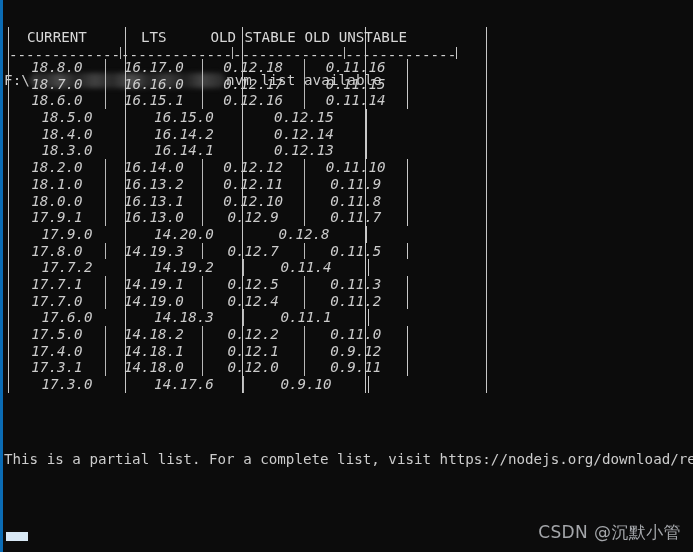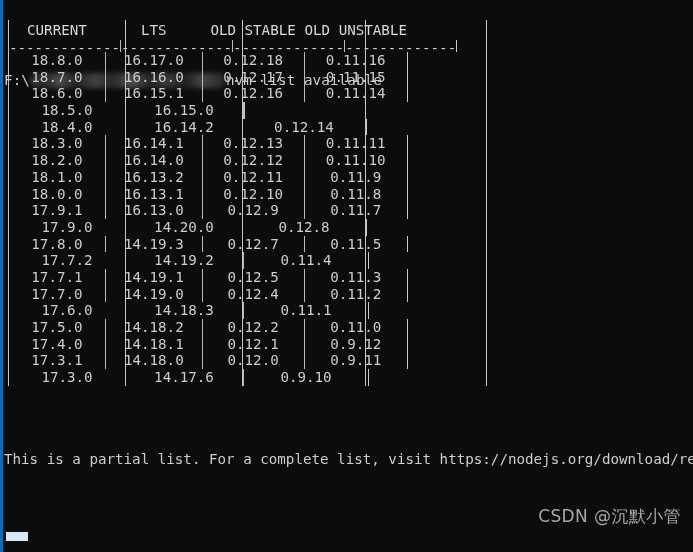--- a/index.html
+++ b/index.html
@@ -72,36 +72,36 @@
         rgba(42,42,42,.95) 100%);
     filter: blur(2.4px);
     opacity: .92;
   }
   .redact.r1 { width: 196px; }
 
   
   #version-table {
     position: absolute;
     left: 8px;
-    top: 20px;
+    top: 27px;
     width: 400px;
     font-size: 14.2px;
     color: #cccccc;
   }
   #table-head {
     display: flex;
     height: 20px;
     align-items: center;
   }
   #table-rule {
     display: flex;
     height: 12px;
   }
   .tbody { }
-  .trow { display: flex; height: 16.7px; }
+  .trow { display: flex; height: 16.7px; font-style: italic; }
 
   .cell {
     text-align: center;
     white-space: pre;
     position: relative;
   }
   .cell.c0 { width: 116px; }
   .cell.c1 { width: 116px; }
   .cell.c2 { width: 122px; }
   .cell.c3 { width: 124px; }
@@ -149,21 +149,21 @@
     left: 6px;
     top: 532px;
     width: 22px;
     height: 9px;
     background: #d8e8f5;
   }
 
   #watermark {
     position: absolute;
     right: 12px;
-    bottom: 24px;
+    bottom: 8px;
     color: #b9bcc0;
     font-family: "DejaVu Sans", "Liberation Sans", sans-serif;
     font-size: 17px;
     letter-spacing: .4px;
     opacity: .88;
     white-space: pre;
   }
 </style>
 </head>
 <body>
@@ -242,20 +242,21 @@
         <div class="vsep"></div>
         <div class="cell c3">0.11.14</div>
         <div class="vsep outer"></div>
       </div>
       <div class="trow">
         <div class="vsep outer"></div>
         <div class="cell c0">18.5.0</div>
         <div class="vsep"></div>
         <div class="cell c1">16.15.0</div>
         <div class="vsep"></div>
+        <div class="cell c2">0.12.15</div>
         <div class="vsep"></div>
         <div class="vsep outer"></div>
       </div>
       <div class="trow">
         <div class="vsep outer"></div>
         <div class="cell c0">18.4.0</div>
         <div class="vsep"></div>
         <div class="cell c1">16.14.2</div>
         <div class="vsep"></div>
         <div class="cell c2">0.12.14</div>
@@ -263,21 +264,20 @@
         <div class="vsep outer"></div>
       </div>
       <div class="trow">
         <div class="vsep outer"></div>
         <div class="cell c0">18.3.0</div>
         <div class="vsep"></div>
         <div class="cell c1">16.14.1</div>
         <div class="vsep"></div>
         <div class="cell c2">0.12.13</div>
         <div class="vsep"></div>
-        <div class="cell c3">0.11.11</div>
         <div class="vsep outer"></div>
       </div>
       <div class="trow">
         <div class="vsep outer"></div>
         <div class="cell c0">18.2.0</div>
         <div class="vsep"></div>
         <div class="cell c1">16.14.0</div>
         <div class="vsep"></div>
         <div class="cell c2">0.12.12</div>
         <div class="vsep"></div>

